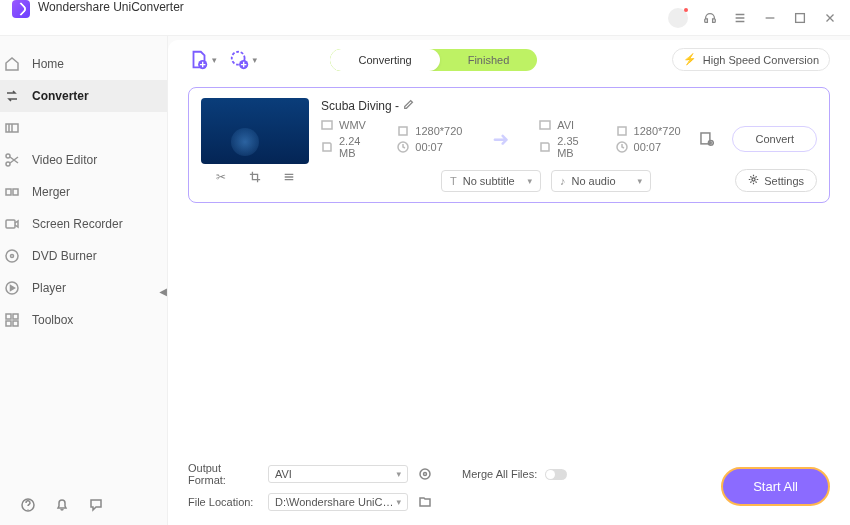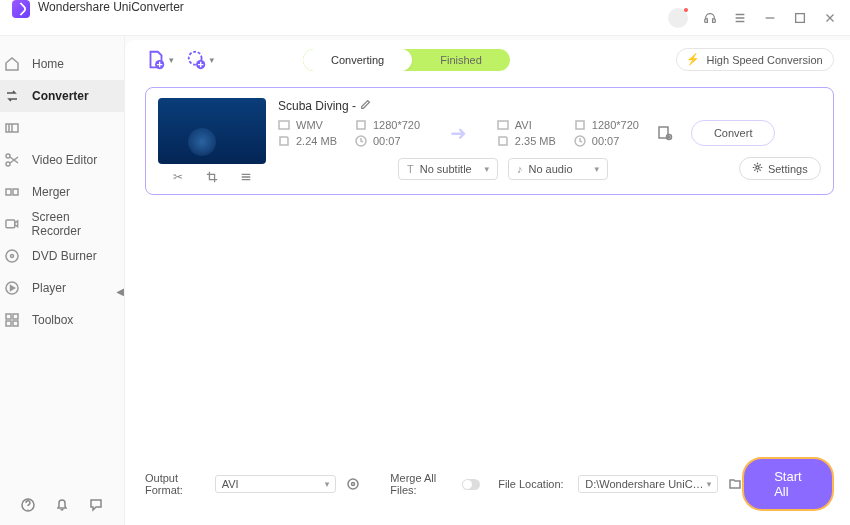--- a/index.html
+++ b/index.html
@@ -62,21 +62,21 @@
 .sel { border: 1px solid #ddd; border-radius: 4px; padding: 4px 8px; font-size: 11px; color: #555; background: #fff; display: flex; align-items: center; gap: 6px; cursor: pointer; }
 .sel.sub { width: 100px; }
 .sel.aud { width: 100px; }
 .sel-caret { margin-left: auto; font-size: 9px; color: #999; }
 .sel-icon { color: #999; font-size: 11px; }
 .settings-btn { margin-left: auto; display: flex; align-items: center; gap: 5px; border: 1px solid #ddd; border-radius: 13px; padding: 4px 12px; font-size: 11px; color: #555; cursor: pointer; }
 
 .content-body { flex: 1; }
 
 .bottom-bar { padding: 10px 20px 14px; display: flex; align-items: center; }
-.bottom-left { display: flex; gap: 18px; }
+.bottom-left { display: flex; flex-direction: column; gap: 7px; }
 .bl-row { display: flex; align-items: center; gap: 10px; font-size: 11px; color: #555; }
 .bl-label { width: 70px; }
 .bl-select { width: 140px; border: 1px solid #ddd; border-radius: 3px; padding: 2px 6px; font-size: 11px; display: flex; align-items: center; cursor: pointer; }
 .bl-select .sel-caret { margin-left: auto; }
 .bl-icon { width: 14px; height: 14px; color: #888; cursor: pointer; display:flex; }
 .merge { display: flex; align-items: center; gap: 8px; font-size: 11px; color: #555; margin-left: 20px; }
 .toggle { width: 22px; height: 11px; background: #ddd; border-radius: 6px; position: relative; cursor: pointer; }
 .toggle::after { content: ''; position: absolute; left: 1px; top: 1px; width: 9px; height: 9px; background: #fff; border-radius: 50%; }
 .start-all { margin-left: auto; padding: 10px 30px; background: #8b6bff; color: #ffffff; border-radius: 20px; font-size: 13px; cursor: pointer; border: 2px solid #ffb84d; }
 

